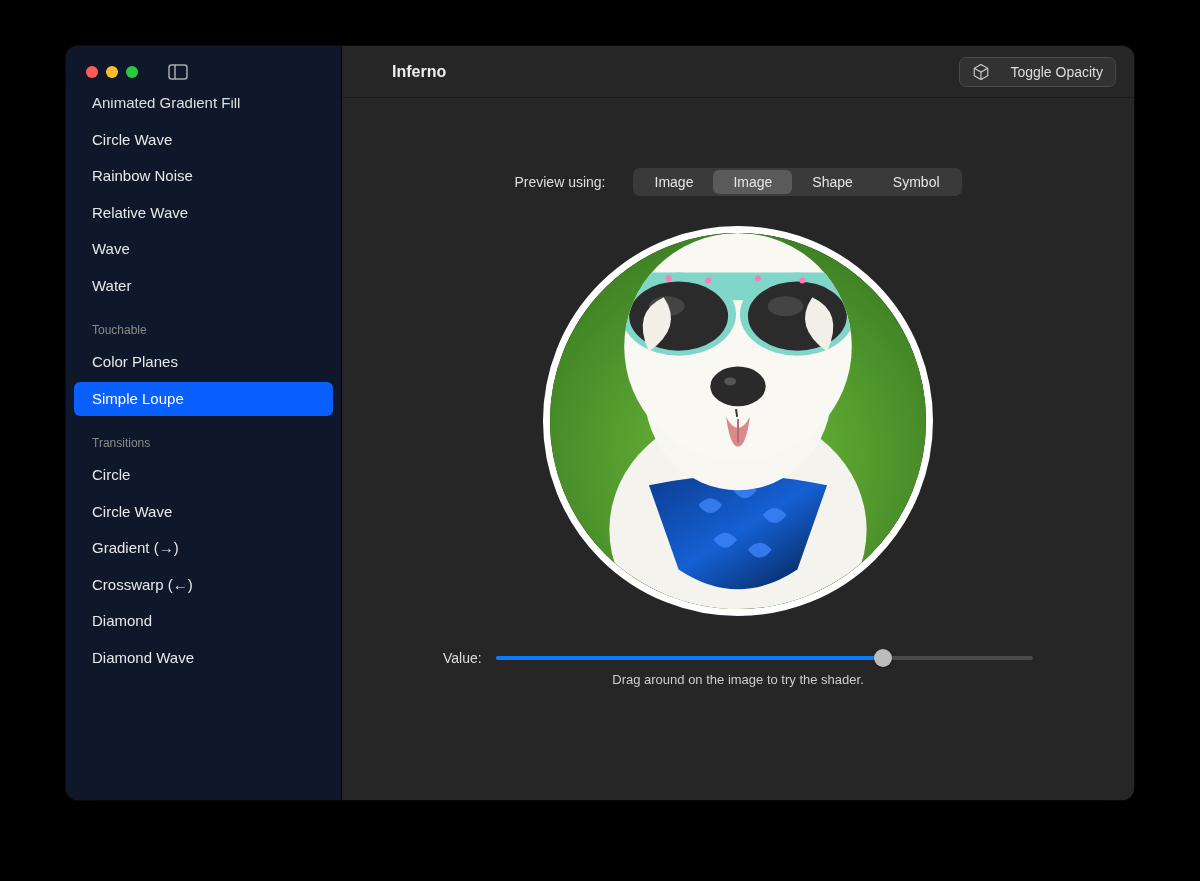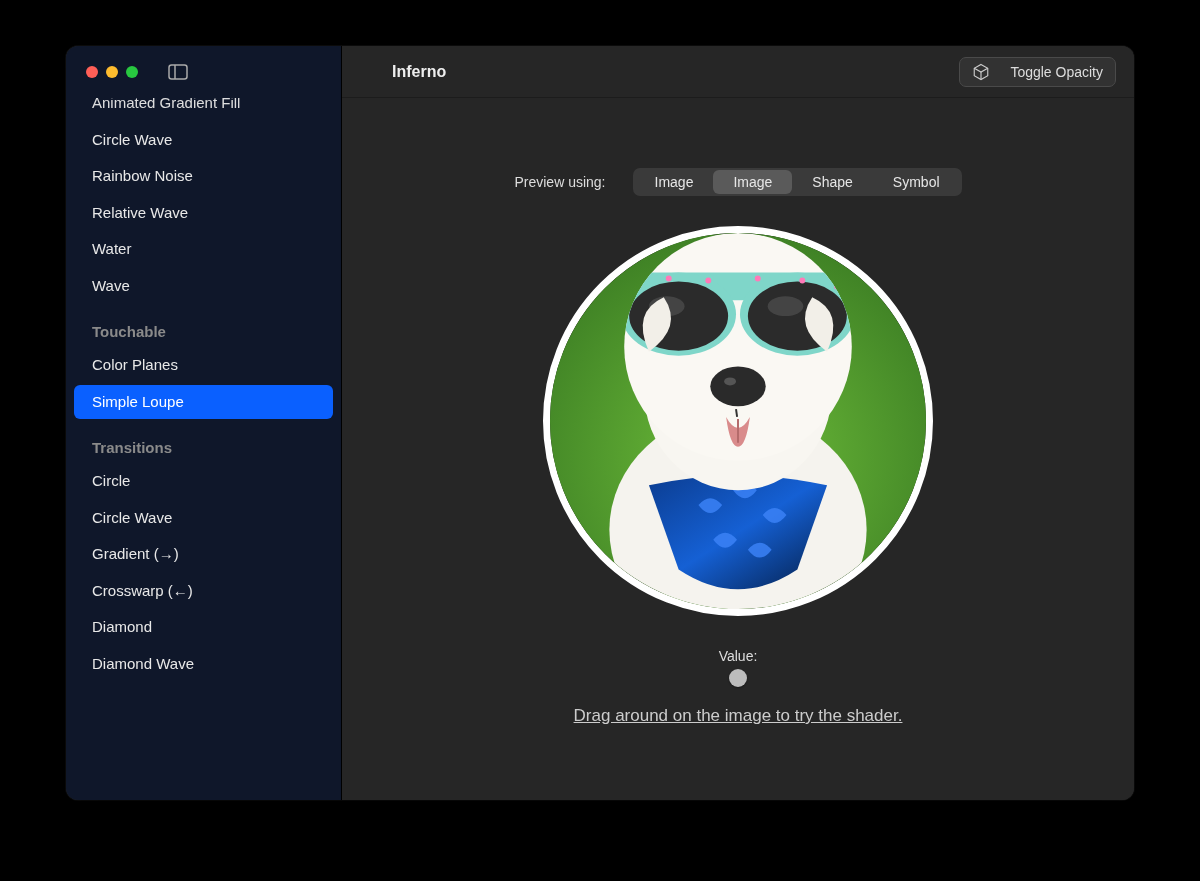--- a/index.html
+++ b/index.html
@@ -66,22 +66,22 @@
     text-overflow: ellipsis;
   }
   .sidebar-item { color: #e8e8e8; cursor: default; line-height: 1.5; }
   .sidebar-item.cut { margin-top:-12px; opacity:0.95; }
   .sidebar-item.selected {
     background: #0a60ff;
     color: #fff;
   }
   .sidebar-heading {
     color: #8a8a8a;
-    font-size: 15px;
-    font-weight: 700;
+    font-size: 12px;
+    font-weight: 400;
     margin-top: 14px;
     margin-bottom: 2px;
     cursor: default;
   }
   
   .main {
     flex:1;
     background: #262626;
     display:flex;
     flex-direction: column;
@@ -144,21 +144,20 @@
     border: 7px solid #fff;
     background:#000;
     overflow:hidden;
     position:relative;
   }
   .preview-svg { width:100%; height:100%; display:block; }
   .slider-row {
     margin-top: 32px;
     display:flex; align-items:center; gap:14px;
     width: 590px;
-    flex-direction: column;
   }
   .slider-label { color:#ddd; font-size:14px; white-space:nowrap; }
   .slider {
     flex:1;
     height: 20px;
     position:relative;
   }
   .slider-track {
     position:absolute; left:0; right:0; top:50%;
     height:4px; transform:translateY(-50%);
@@ -170,24 +169,23 @@
     background:#0a7aff; border-radius:2px;
   }
   .slider-thumb {
     position:absolute; top:50%;
     width:18px; height:18px; border-radius:50%;
     background:#bcbcbc;
     transform:translate(-50%,-50%);
     box-shadow:0 1px 2px rgba(0,0,0,0.4);
   }
   .hint {
-    margin-top: 28px;
+    margin-top: 4px;
     color:#ccc;
-    font-size:17px;
-    text-decoration:underline;
+    font-size:13px;
   }
 </style>
 </head>
 <body>
 
 <div class="window">
 
   <div class="sidebar">
     <div class="titlebar-left">
       <div class="traffic">
@@ -200,22 +198,22 @@
           <rect x="1" y="1" width="18" height="14" rx="2.5"></rect>
           <line x1="7" y1="1" x2="7" y2="15"></line>
         </svg>
       </div>
     </div>
     <div class="sidebar-scroll" id="sidebar-scroll">
         <div class="sidebar-item cut">Animated Gradient Fill</div>
         <div class="sidebar-item">Circle Wave</div>
         <div class="sidebar-item">Rainbow Noise</div>
         <div class="sidebar-item">Relative Wave</div>
+        <div class="sidebar-item">Wave</div>
         <div class="sidebar-item">Water</div>
-        <div class="sidebar-item">Wave</div>
         <div class="sidebar-heading">Touchable</div>
         <div class="sidebar-item">Color Planes</div>
         <div class="sidebar-item selected">Simple Loupe</div>
         <div class="sidebar-heading">Transitions</div>
         <div class="sidebar-item">Circle</div>
         <div class="sidebar-item">Circle Wave</div>
         <div class="sidebar-item">Gradient (→)</div>
         <div class="sidebar-item">Crosswarp (←)</div>
         <div class="sidebar-item">Diamond</div>
         <div class="sidebar-item">Diamond Wave</div>

